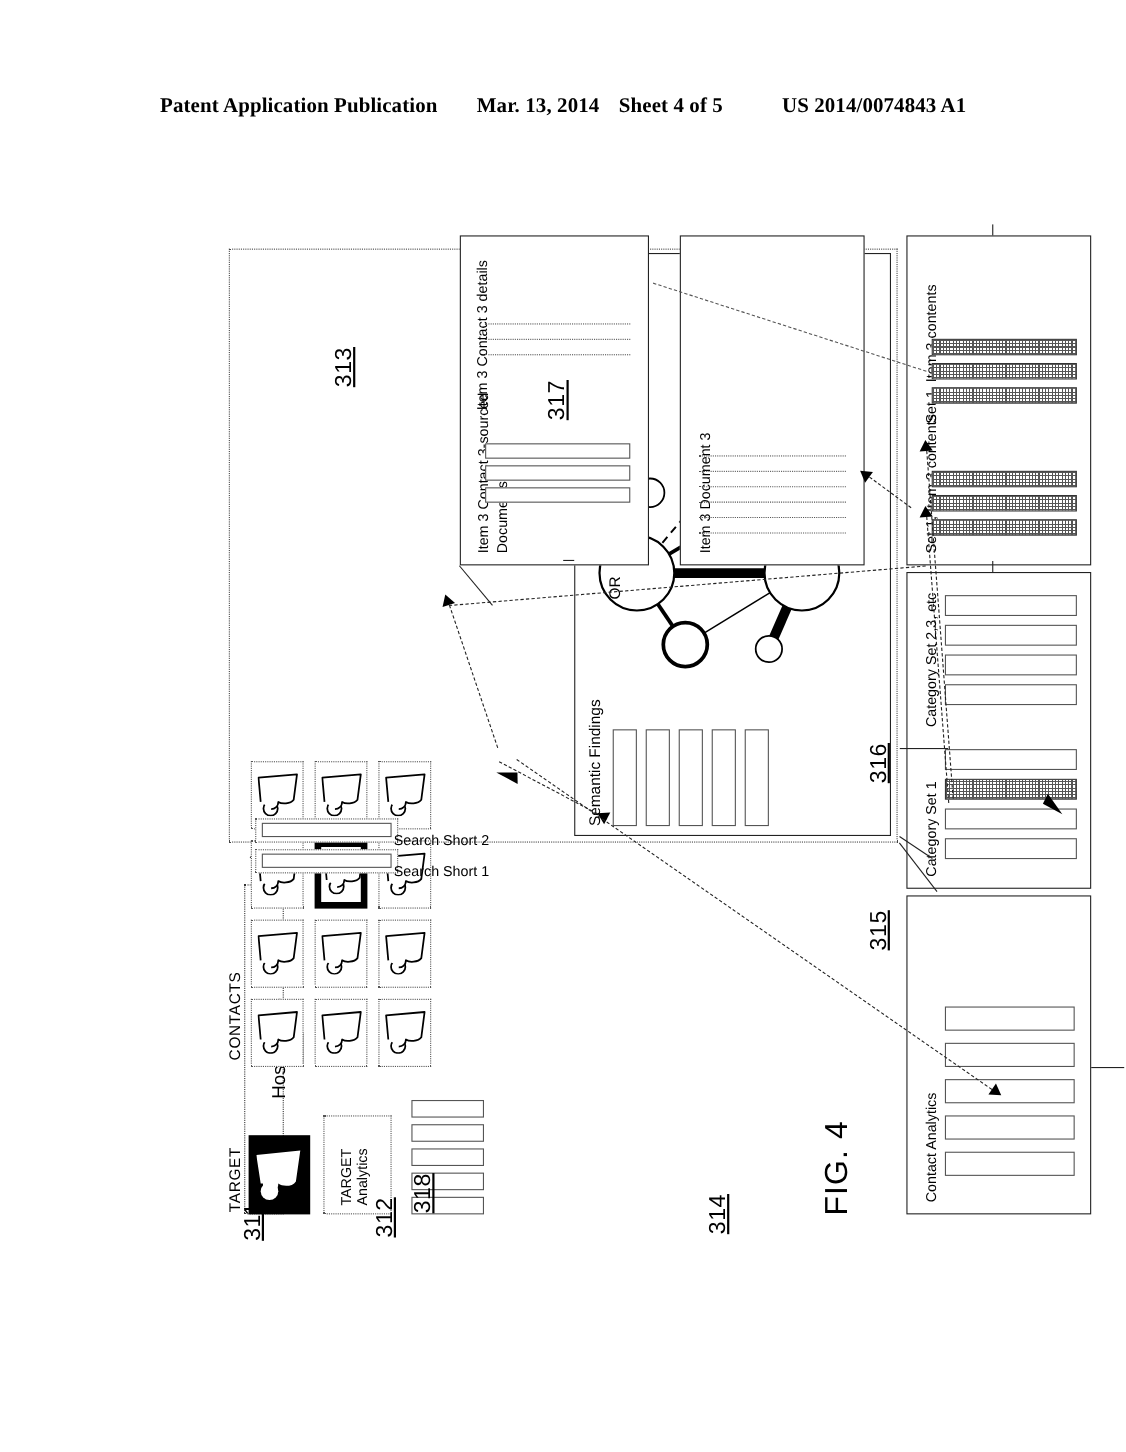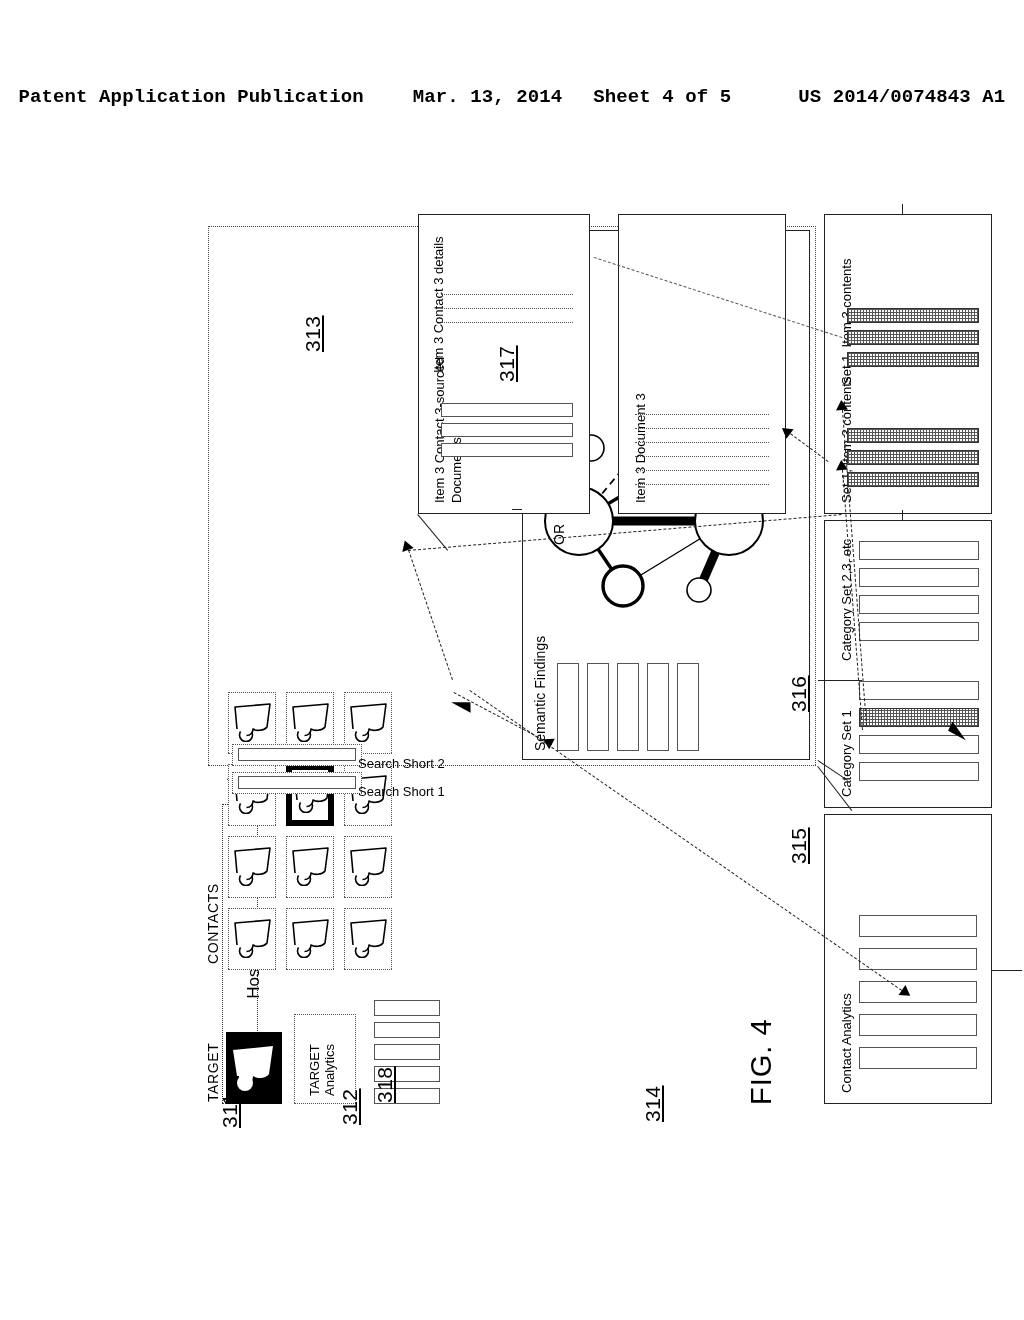--- a/index.html
+++ b/index.html
@@ -16,21 +16,21 @@
     overflow: hidden;
   }
 
   
   #page-header {
     position: absolute;
     top: 86px;
     left: 0;
     width: 1024px;
     text-align: center;
-    font-family: Liberation Mono, monospace;
+    font-family: Liberation Serif, serif;
     font-weight: bold;
     font-size: 19px;
     letter-spacing: .1px;
     white-space: nowrap;
   }
   #page-header span { display: inline-block; }
   .hdr-gap-a { width: 26px; }
   .hdr-gap-b { width: 8px; }
   .hdr-gap-c { width: 44px; }
 

